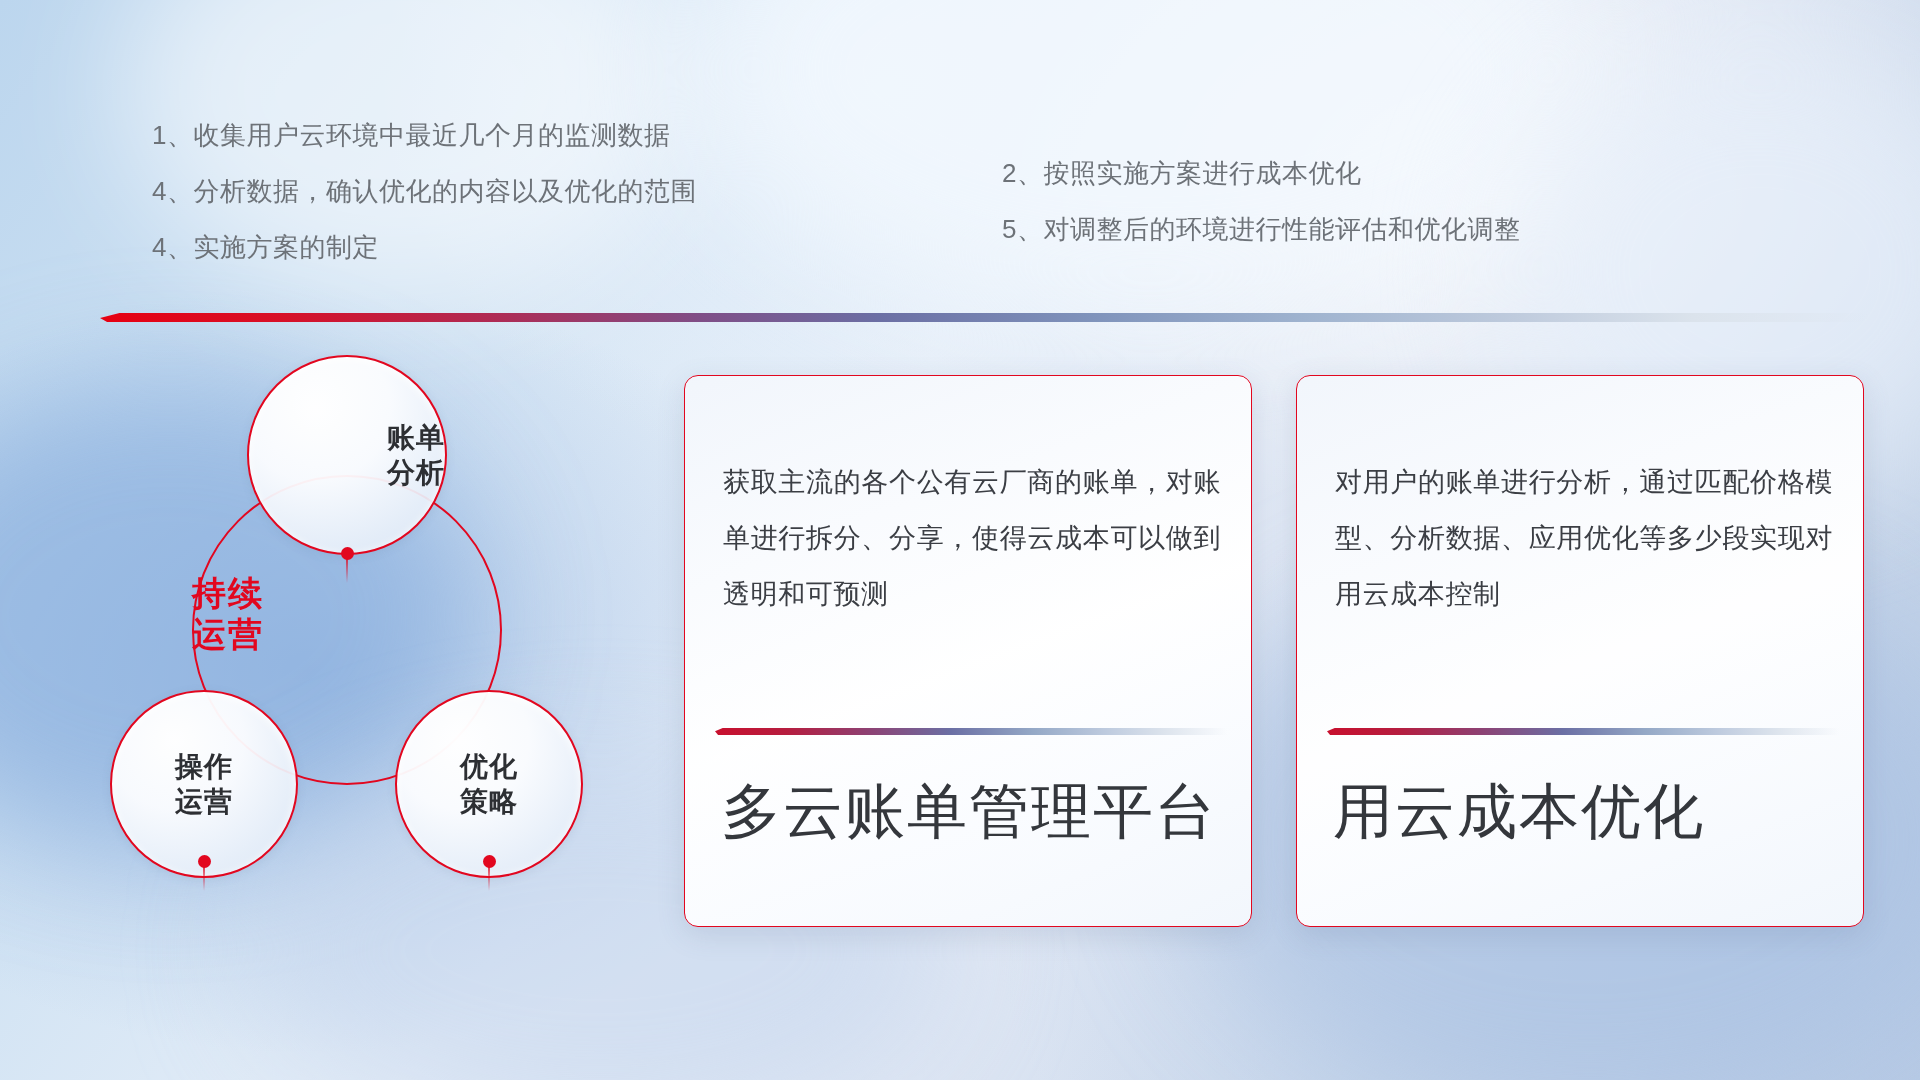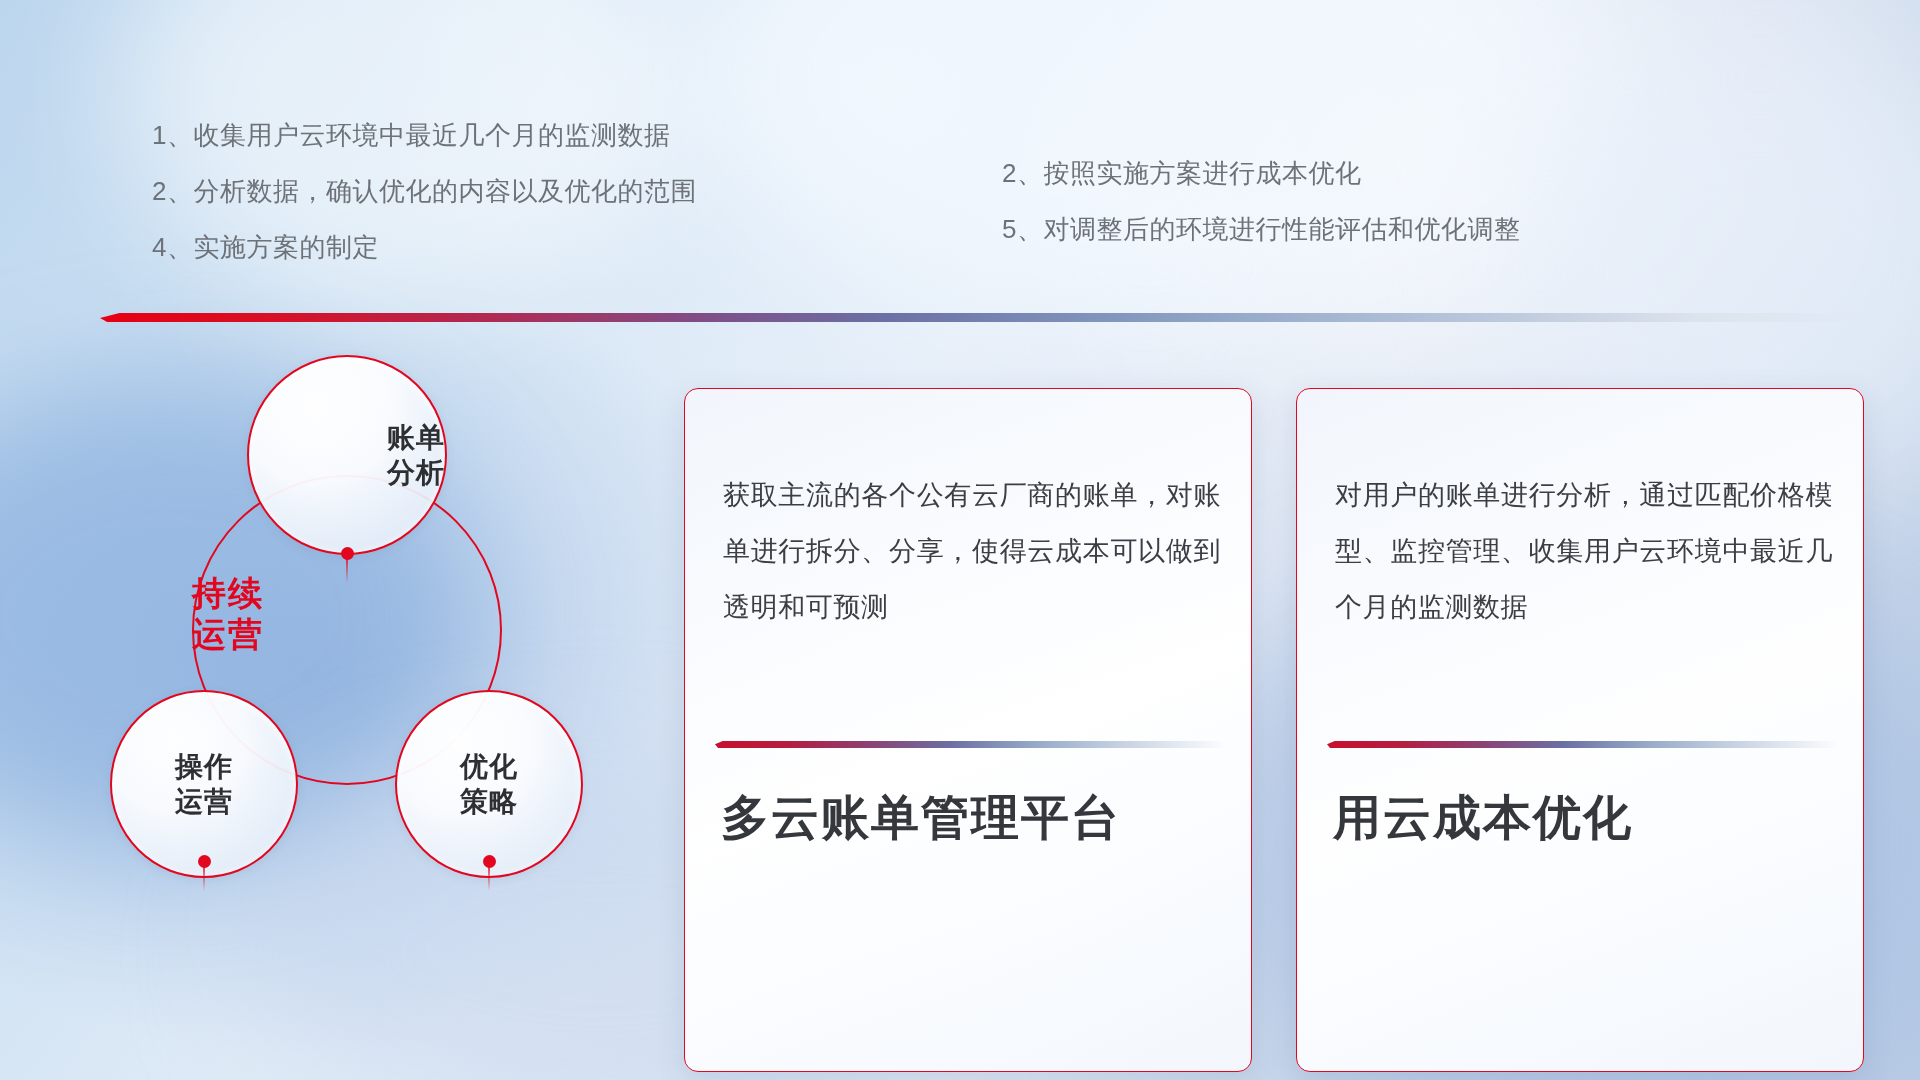--- a/index.html
+++ b/index.html
@@ -152,23 +152,23 @@
     height: 26px;
     background: linear-gradient(180deg, rgba(226,7,31,0.85) 0%, rgba(226,7,31,0) 100%);
   }
   #stem-top   { left: 246px; top: 202px; }
   #stem-left  { left: 103px; top: 510px; }
   #stem-right { left: 388px; top: 510px; }
 
   
   .card {
     position: absolute;
-    top: 388px;
+    top: 375px;
     width: 568px;
-    height: 684px;
+    height: 552px;
     border-radius: 14px;
     border: 1.6px solid #e2071f;
     background: linear-gradient(160deg,
        rgba(242,246,252,0.97) 0%,
        rgba(249,251,254,0.98) 26%,
        rgba(255,255,255,0.99) 52%,
        rgba(250,252,255,0.98) 76%,
        rgba(244,248,253,0.97) 100%);
     box-shadow: 0 8px 28px rgba(84,108,146,0.16);
     box-sizing: border-box;
@@ -206,42 +206,42 @@
         #dde4ed 88%,
         rgba(235,240,246,0) 100%);
     clip-path: polygon(0 45%, 1.5% 0, 100% 0, 100% 70%, 100% 100%, 0.6% 100%);
   }
 
   .card-title {
     position: absolute;
     left: 36px;
     right: 24px;
     top: 400px;
-    font-size: 48px;
-    font-weight: 700;
+    font-size: 60px;
+    font-weight: 400;
     color: #34373c;
     letter-spacing: 2px;
     line-height: 1.2;
   }
 </style>
 </head>
 <body>
 
 <div id="slide">
 
   <div class="blob b1"></div>
   <div class="blob b2"></div>
   <div class="blob b3"></div>
   <div class="blob b4"></div>
   <div class="blob b5"></div>
   <div class="blob b6"></div>
 
   <div class="bullets left">
     <div class="bullet-row">1、收集用户云环境中最近几个月的监测数据</div>
-    <div class="bullet-row">2、分析数据，确认优化的内容以及优化的范围</div>
+    <div class="bullet-row">4、分析数据，确认优化的内容以及优化的范围</div>
     <div class="bullet-row">4、实施方案的制定</div>
   </div>
 
   <div class="bullets right">
     <div class="bullet-row">2、按照实施方案进行成本优化</div>
     <div class="bullet-row">5、对调整后的环境进行性能评估和优化调整</div>
   </div>
 
   <div id="divider"></div>
 
@@ -284,18 +284,18 @@
     <div class="dot" id="dot-right"></div>
   </div>
 
   <div class="card" id="card-1">
     <div class="card-body">获取主流的各个公有云厂商的账单，对账单进行拆分、分享，使得云成本可以做到透明和可预测</div>
     <div class="card-rule"></div>
     <div class="card-title">多云账单管理平台</div>
   </div>
 
   <div class="card" id="card-2">
-    <div class="card-body">对用户的账单进行分析，通过匹配价格模型、监控管理、收集用户云环境中最近几个月的监测数据</div>
+    <div class="card-body">对用户的账单进行分析，通过匹配价格模型、分析数据、应用优化等多少段实现对用云成本控制</div>
     <div class="card-rule"></div>
     <div class="card-title">用云成本优化</div>
   </div>
 
 </div>
 
 </body></html>

